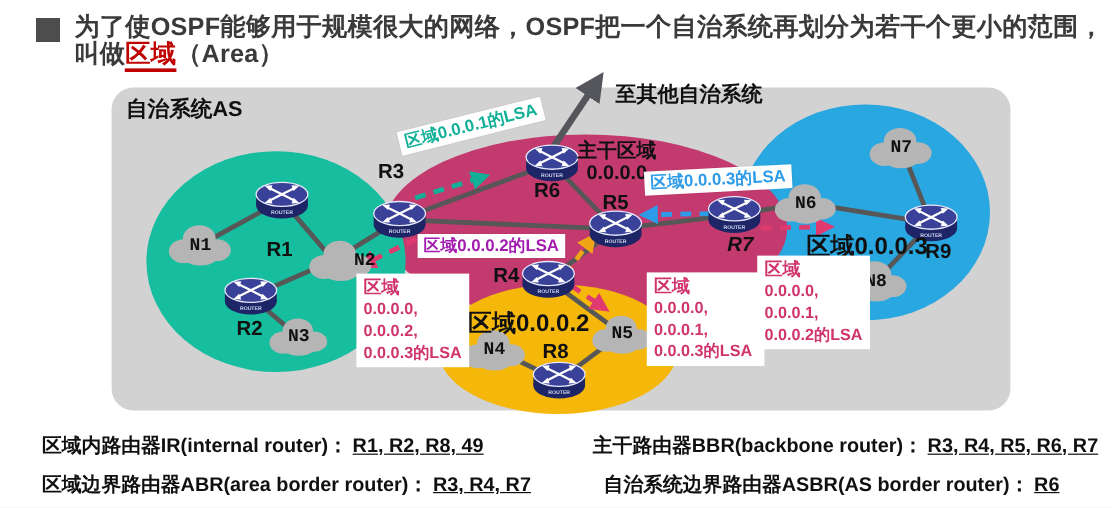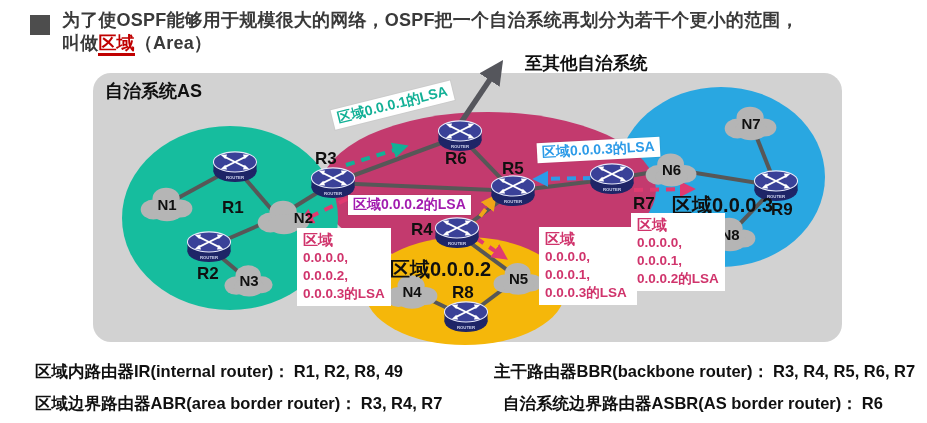--- a/index.html
+++ b/index.html
@@ -1,57 +1,57 @@
 <!DOCTYPE html>
 <html><head>
 <meta charset="utf-8">
 <style>
   html,body{margin:0;padding:0;background:#fff;}
   .slide{position:relative;width:927px;height:423px;background:#ffffff;overflow:hidden;
          font-family:"Liberation Sans","DejaVu Sans",sans-serif;}
   
   .bullet{position:absolute;left:30px;top:15px;width:20px;height:20px;background:#4d4d4d;z-index:6;}
-  .title-line{position:absolute;left:62px;font-size:18px;font-weight:bold;color:#3a3a3a;
+  .title-line{position:absolute;left:62px;font-size:21px;font-weight:bold;color:#3a3a3a;
               white-space:nowrap;z-index:6;letter-spacing:.2px;}
   .t1{top:8px;} .t2{top:31px;}
   .hl-red{color:#c00000;border-bottom:3px solid #c00000;}
   
   .panel{position:absolute;left:93px;top:73px;width:749px;height:269px;background:#d2d2d2;
          border-radius:18px;z-index:1;}
   svg.scene{position:absolute;left:0;top:0;width:927px;height:423px;z-index:2;}
   
   .lbl{position:absolute;z-index:5;font-weight:bold;color:#101010;white-space:nowrap;}
   .as-label{left:105px;top:79px;font-size:18px;}
-  .ext-label{left:513px;top:51px;font-size:17.5px;margin-left:12px;}
+  .ext-label{left:513px;top:66px;font-size:17.5px;}
   .rl{font-size:17px;}
   .area-label{font-size:20px;}
   .bb-label{left:481px;top:118px;font-size:16.5px;line-height:17.5px;text-align:center;}
   
   .router{position:absolute;width:46px;height:34px;z-index:4;}
   .router svg{width:100%;height:100%;display:block;}
   .cloud{position:absolute;z-index:3;display:flex;align-items:center;justify-content:center;}
   .cloud svg{position:absolute;left:0;top:0;width:100%;height:100%;fill:#b5b5b5;}
-  .cloud span{position:relative;z-index:1;font-weight:bold;font-size:15px;color:#101010;}
+  .cloud span{position:relative;z-index:1;font-weight:bold;font-size:15px;color:#101010;font-family:Liberation Mono, monospace;}
   
   .flow-label{position:absolute;z-index:5;background:#ffffff;font-weight:bold;font-size:14px;
               padding:1px 5px;white-space:nowrap;box-shadow:0 0 0 1px rgba(0,0,0,0.03);}
   .flow-teal{left:333px;top:110px;color:#12B096;transform:rotate(-14deg);transform-origin:left center;}
   .flow-yellow{left:348px;top:195px;color:#a21caf;}
   .flow-blue{left:537px;top:140px;color:#2D9BE8;transform:rotate(-3deg);}
   
   .info-box{position:absolute;z-index:5;background:#ffffff;color:#d0346c;font-weight:bold;
             padding:3px 6px;line-height:18px;white-space:nowrap;}
   .info-box .hdr{font-size:15px;display:block;}
   .info-box .ln{font-size:13.5px;display:block;}
   .box-a{left:297px;top:228px;width:82px;}
   .box-b{left:539px;top:227px;width:86px;}
   .box-c{left:631px;top:213px;width:82px;}
   
   .foot{position:absolute;z-index:6;font-weight:bold;font-size:16.5px;color:#101010;white-space:nowrap;}
-  .foot .val{margin-left:4px;}
+  .foot .val{margin-left:4px;text-decoration:underline;}
 </style>
 </head>
 <body>
 
 <div class="slide">
 
   <div class="bullet"></div>
   <div class="title-line t1">为了使OSPF能够用于规模很大的网络，OSPF把一个自治系统再划分为若干个更小的范围，</div>
   <div class="title-line t2"><span>叫做</span><span class="hl-red">区域</span><span>（Area）</span></div>
 
@@ -133,20 +133,24 @@
       <line x1="592" y1="178" x2="537" y2="179" stroke="#2D9BE8" marker-end="url(#ah-blue)"></line>
       <line x1="347" y1="199" x2="302" y2="221" stroke="#E03A70" marker-end="url(#ah-pink)"></line>
       <line x1="476" y1="238" x2="504" y2="257" stroke="#E03A70" marker-end="url(#ah-pink)"></line>
       <line x1="634" y1="190" x2="691" y2="189" stroke="#E03A70" marker-end="url(#ah-pink)"></line>
     </g>
   </svg>
 
   <div class="lbl as-label">自治系统AS</div>
   <div class="lbl ext-label">至其他自治系统</div>
 
+  <div class="lbl bb-label">
+    <span style="display:block">主干区域</span>
+    <span style="display:block">0.0.0.0</span>
+  </div>
   <div class="lbl area-label" style="left:390px;top:256px;">区域0.0.0.2</div>
   <div class="lbl area-label" style="left:672px;top:192px;">区域0.0.0.3</div>
 
   <div class="router" style="left:212px;top:150px;">
       <svg viewBox="0 0 64 46">
         <use href="#sym-router"></use>
       </svg>
     </div>
   <div class="router" style="left:186px;top:230px;">
       <svg viewBox="0 0 64 46">
@@ -184,25 +188,25 @@
       </svg>
     </div>
   <div class="router" style="left:753px;top:169px;">
       <svg viewBox="0 0 64 46">
         <use href="#sym-router"></use>
       </svg>
     </div>
 
   <div class="lbl rl" style="left:222px;top:181px;margin-top:17px;">R1</div>
   <div class="lbl rl" style="left:197px;top:264px;">R2</div>
-  <div class="lbl rl" style="left:315px;top:149px;">R3</div>
+  <div class="lbl rl" style="left:315px;top:133px;">R3</div>
   <div class="lbl rl" style="left:411px;top:220px;">R4</div>
   <div class="lbl rl" style="left:502px;top:159px;">R5</div>
   <div class="lbl rl" style="left:445px;top:149px;">R6</div>
-  <div class="lbl rl" style="left:633px;top:194px;">R7</div>
+  <div class="lbl rl" style="left:606px;top:194px;font-style:italic;">R7</div>
   <div class="lbl rl" style="left:452px;top:283px;">R8</div>
   <div class="lbl rl" style="left:771px;top:200px;">R9</div>
 
   <div class="cloud" style="left:138px;top:184px;width:58px;height:40px;">
       <svg viewBox="0 0 64 42">
         <use href="#sym-cloud"></use>
       </svg>
       <span>N1</span>
     </div>
   <div class="cloud" style="left:255px;top:197px;width:58px;height:40px;justify-content:flex-end;">

